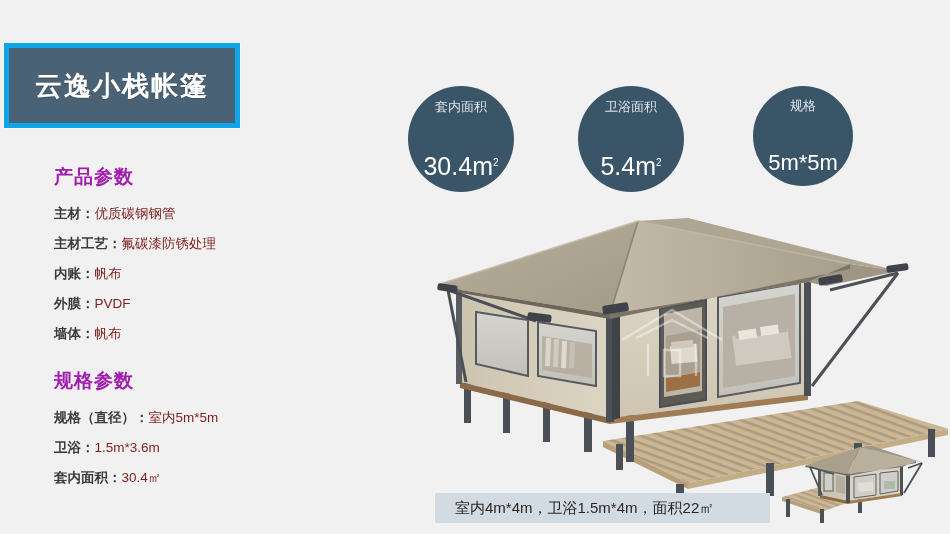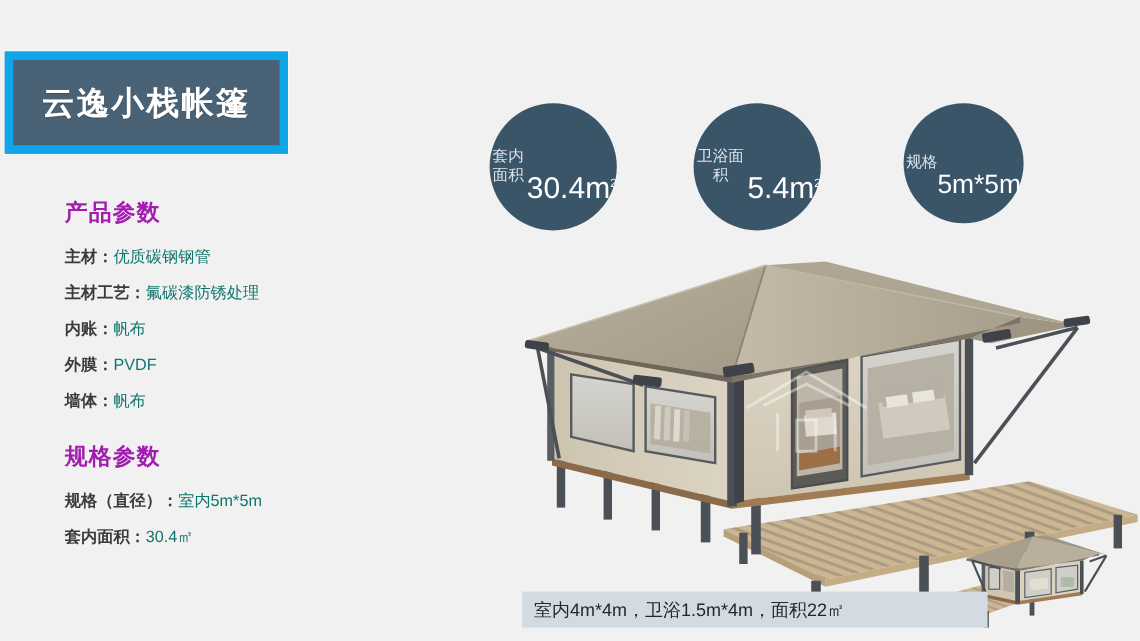--- a/index.html
+++ b/index.html
@@ -8,67 +8,67 @@
     width:950px; height:534px; overflow:hidden;
     background:#f0f0f0;
     font-family:"Liberation Sans","DejaVu Sans",sans-serif;
   }
   #page{ position:relative; width:950px; height:534px; background:#f1f1f1; }
 
   
   #title-banner{
     position:absolute; left:4px; top:43px; width:236px; height:85px;
     background:#4a6275;
-    border:7px solid #0ea5e9;
+    border:5px solid #0ea5e9;
     display:flex; align-items:center; justify-content:center;
     box-shadow:0 0 0 1px rgba(255,255,255,.5);
   }
   #title-banner .txt{
     color:#ffffff; font-size:27px; font-weight:bold; letter-spacing:2px;
     text-shadow:0 1px 1px rgba(0,0,0,.18);
   }
 
   
   .spec-block{ position:absolute; left:54px; }
   #block-product{ top:164px; }
   #block-size{ top:368px; }
   .spec-heading{
     color:#a21caf; font-size:19px; font-weight:bold; letter-spacing:1px;
     margin-bottom:9px;
   }
   .spec-row{
     font-size:13.5px; line-height:30px; white-space:nowrap;
   }
   .spec-row .k{ color:#3b3b3b; font-weight:bold;margin-top:24px; }
-  .spec-row .v{ color:#0f766e; font-weight:normal; }
+  .spec-row .v{ color:#7f1d1d; font-weight:normal; }
 
   
   .badge{
     position:absolute; border-radius:50%;
     background:#3b5568;
-    display:flex; flex-direction:row; align-items:center; justify-content:center;
+    display:flex; flex-direction:column; align-items:center; justify-content:center;
     color:#fff; text-align:center;
   }
   #badge-0{ left:408px; top:86px; width:106px; height:106px; }
   #badge-1{ left:578px; top:86px; width:106px; height:106px; }
   #badge-2{ left:753px; top:86px; width:100px; height:100px; }
   .badge .b-label{
     font-size:13px; color:#dbe3e9; line-height:1.2; margin-bottom:2px;
   }
   .badge .b-value{
     font-size:25px; color:#ffffff; line-height:1.05; letter-spacing:0px;margin-top:36px;
   }
   #badge-2 .b-value{ font-size:22px; }
   .badge .b-value sup{ font-size:10px; vertical-align:super; }
 
   
   #caption-band{
-    position:absolute; left:435px; top:493px; width:388px; height:30px;
+    position:absolute; left:435px; top:493px; width:335px; height:30px;
     background:#d3dbe2;
-    display:flex; align-items:center; padding-left:10px;
+    display:flex; align-items:center; padding-left:20px;
   }
   #caption-band .txt{ font-size:15px; color:#272727; white-space:nowrap; }
 
   
   #tent-figure{ position:absolute; left:388px; top:186px; width:562px; height:310px; }
   #tent-thumb{ position:absolute; left:772px; top:443px; width:160px; height:82px; }
   #tent-figure svg, #tent-thumb svg{ display:block; }
 
   #watermark{
     position:absolute; left:612px; top:296px; width:120px; height:86px;
@@ -100,20 +100,23 @@
     </div>
     <div class="spec-row">
       <span class="k">墙体：</span><span class="v">帆布</span>
     </div>
   </div>
 
   <div class="spec-block" id="block-size">
     <div class="spec-heading">规格参数</div>
     <div class="spec-row">
       <span class="k">规格（直径）：</span><span class="v">室内5m*5m</span>
+    </div>
+    <div class="spec-row">
+      <span class="k">卫浴：</span><span class="v">1.5m*3.6m</span>
     </div>
     <div class="spec-row">
       <span class="k">套内面积：</span><span class="v">30.4㎡</span>
     </div>
   </div>
 
   <div class="badge" id="badge-0" style="background: rgb(59, 85, 104);">
     <div class="b-label">套内面积</div>
     <div class="b-value"><span>30.4</span><span>m</span><sup>2</sup></div>
   </div>

